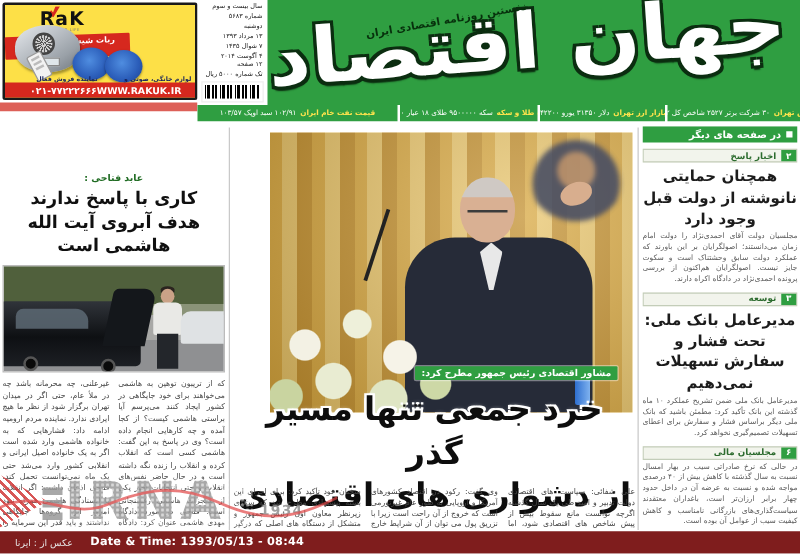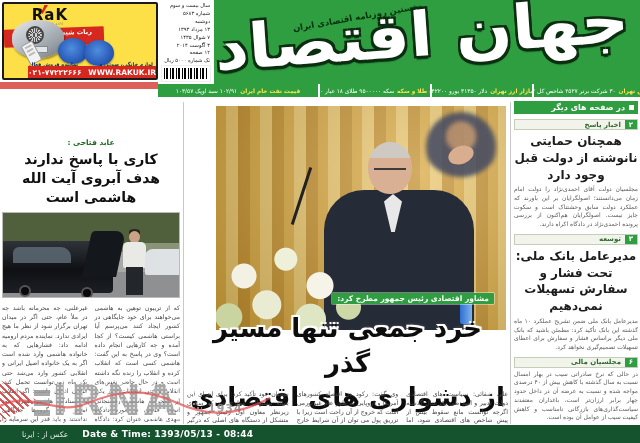--- a/index.html
+++ b/index.html
@@ -24,22 +24,22 @@
   .robot-screen{position:absolute;left:30px;top:42px;width:14px;height:7px;background:#dfe6ea;border:1px solid #888;}
   .pad{position:absolute;width:30px;height:26px;border-radius:50%;
        background:radial-gradient(circle at 45% 40%,#4f8de0,#2a5cb8 60%,#1c3f86);box-shadow:0 1px 2px rgba(0,0,0,.4);}
   .pad1{right:68px;top:34px;} .pad2{right:42px;top:36px;}
   .remote{position:absolute;right:118px;top:38px;width:13px;height:22px;background:#f2f2f2;border:1px solid #999;
           border-radius:2px;transform:rotate(-28deg);}
   .remote i{display:block;width:7px;height:2px;background:#bbb;margin:2px auto 0;}
   .ad-line-row{position:absolute;left:3px;right:3px;top:57px;display:flex;justify-content:space-between;
                direction:rtl;font-size:5px;font-weight:bold;color:#16225c;}
   .ad-redbar{position:absolute;left:0;right:0;bottom:0;height:12px;background:#d6281e;color:#fff;
-             display:flex;justify-content:space-between;align-items:center;padding:0 0;
-             font-size:7.5px;font-weight:bold;margin-left:24px;}
+             display:flex;justify-content:space-between;align-items:center;padding:0 20px;
+             font-size:7.5px;font-weight:bold;}
   #ad-substrip{left:0;top:82px;width:158px;height:7px;background:#dd6058;}
 
   
   #issue-col{left:158px;top:0;width:56px;height:84px;background:#fff;direction:rtl;
              padding:2px 4px 0 2px;font-size:5.2px;color:#222;line-height:1.52;text-align:right;}
   #issue-col div{white-space:nowrap;}
   #barcode{left:162px;top:66px;width:48px;height:15px;background:
            repeating-linear-gradient(90deg,#000 0 1px,#fff 1px 2px,#000 2px 4px,#fff 4px 6px);
            border:2px solid #fff;outline:1px solid #eee;}
 
@@ -137,22 +137,22 @@
   .wm-bars{position:absolute;left:34px;top:14px;width:16px;height:26px;display:flex;flex-direction:column;justify-content:space-between;}
   .wm-bars i{height:6px;background:#9a9a9a;display:block;}
   .wm-text{position:absolute;left:52px;top:0px;font-size:42px;font-weight:bold;color:#9a9a9a;
      letter-spacing:3px;font-family:"DejaVu Sans",sans-serif;}
   .wm-dots{position:absolute;left:52px;top:6px;width:150px;height:40px;
      background:radial-gradient(circle,#ffffff 1px,transparent 1.4px);background-size:4px 4px;opacity:.55;}
   .wm-year{position:absolute;left:208px;top:26px;font-size:11px;font-weight:bold;color:#8f8f8f;letter-spacing:1px;}
   .wm-wave{position:absolute;left:0;top:0;}
 
   
-  #bottom-bar{left:0;top:425px;width:640px;height:18px;background:#14532d;color:#fff;display:flex;
-     align-items:center;gap:14px;padding:0 22px;}
+  #bottom-bar{left:0;top:425px;width:640px;height:18px;background:#7f1d1d;color:#fff;display:flex;
+     align-items:center;gap:14px;padding:0 12px;}
   #photo-credit{direction:rtl;font-size:7.5px;color:#e8e8e8;}
   #datetime{font-size:9px;font-weight:bold;letter-spacing:.2px;}
 </style>
 </head>
 <body>
 
 <div id="page">
 
   <div class="abs" id="ad">
     <span class="rak-check"></span>

